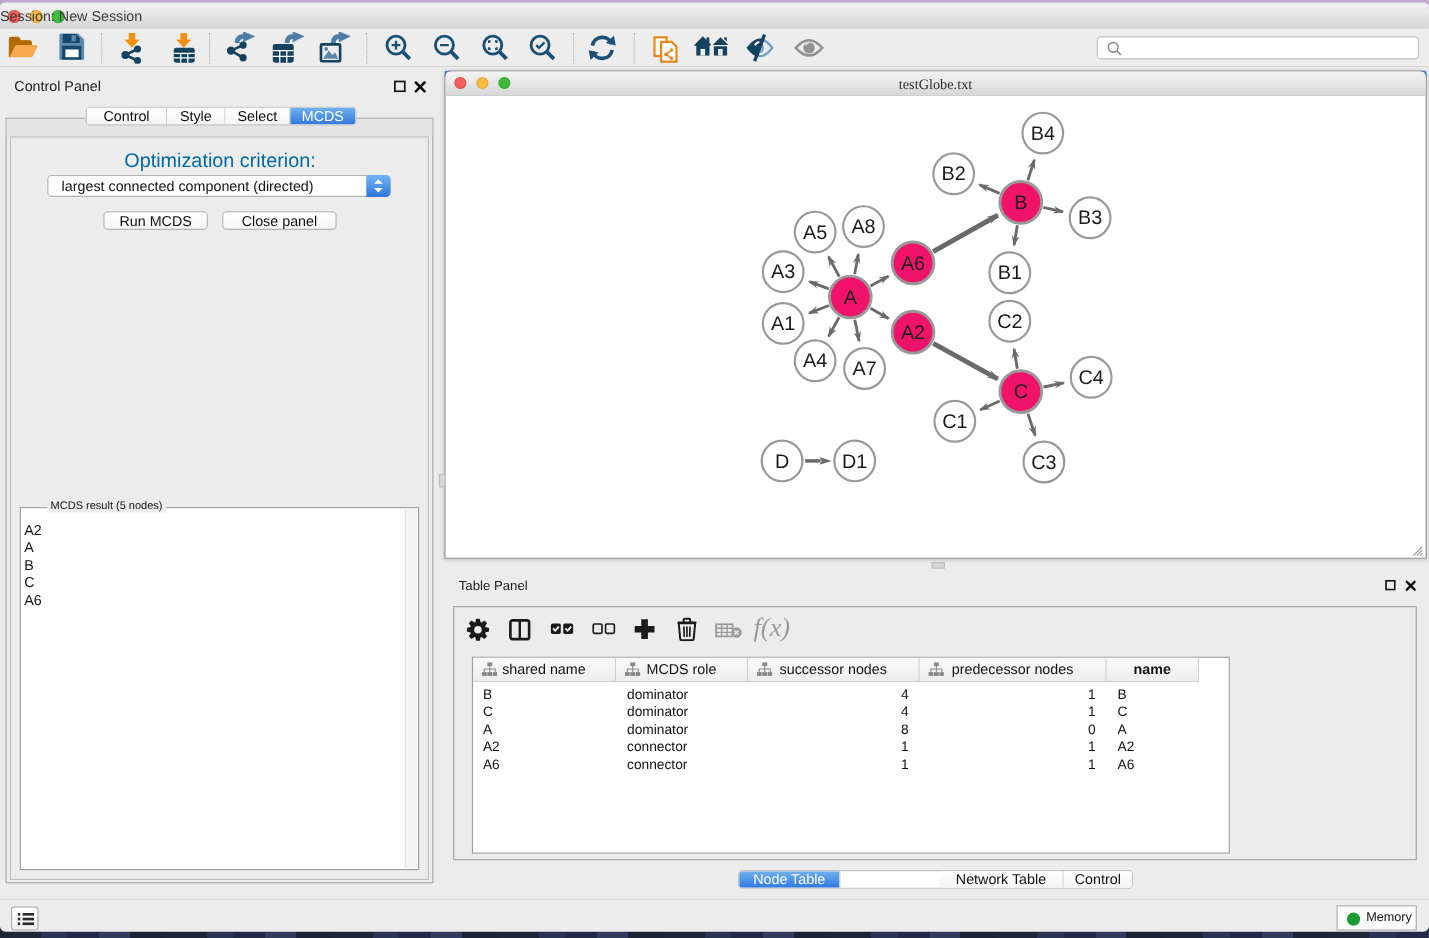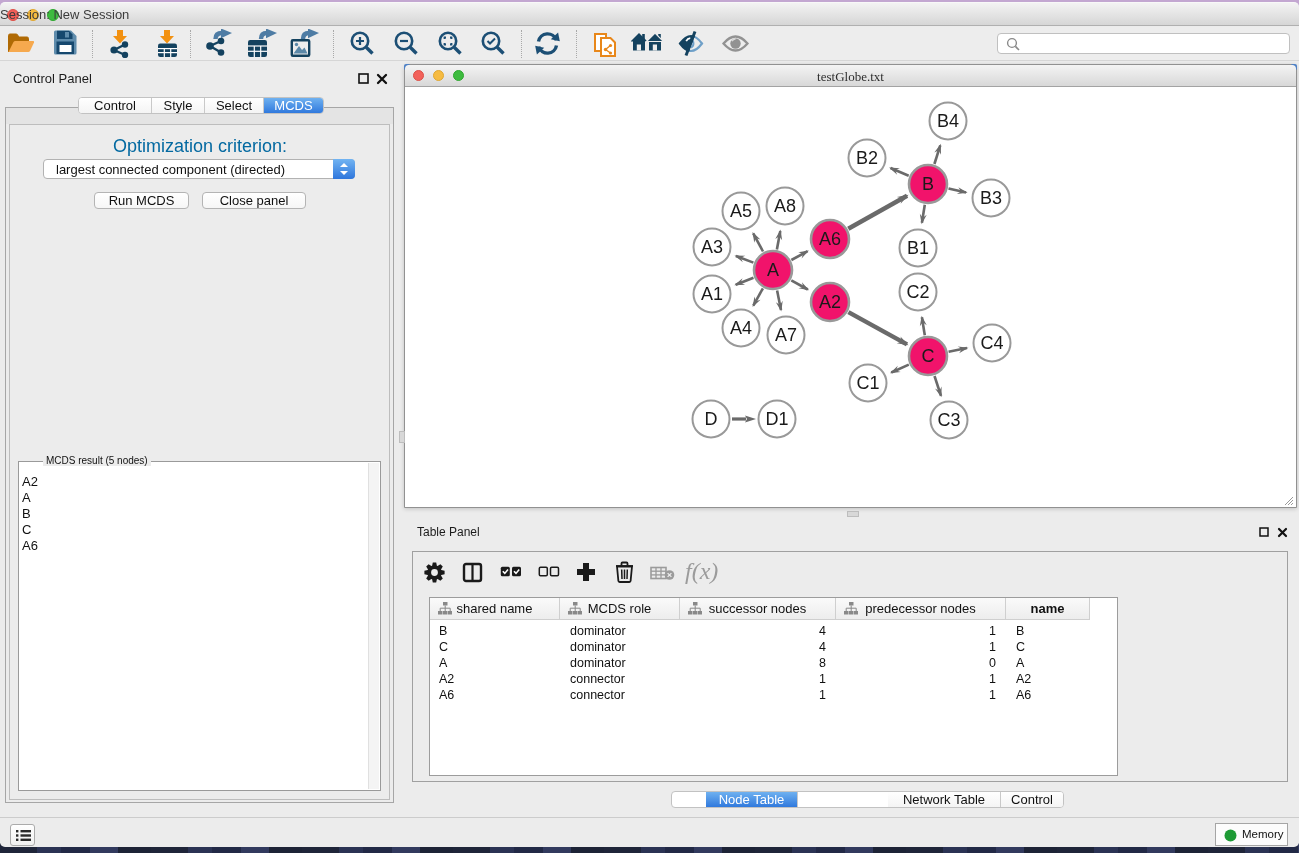--- a/index.html
+++ b/index.html
@@ -479,21 +479,21 @@
         <span>name</span>
       </div>
   </div>
   <div class="td" style="left:9px;top:25px;line-height:16px;">B<br>C<br>A<br>A2<br>A6</div>
   <div class="td" style="left:140px;top:25px;line-height:16px;">dominator<br>dominator<br>dominator<br>connector<br>connector</div>
   <div class="td" style="left:300px;top:25px;width:96px;line-height:16px;text-align:right;">4<br>4<br>8<br>1<br>1</div>
   <div class="td" style="left:470px;top:25px;width:96px;line-height:16px;text-align:right;">1<br>1<br>0<br>1<br>1</div>
   <div class="td" style="left:586px;top:25px;line-height:16px;">B<br>C<br>A<br>A2<br>A6</div>
 </div>
 <div class="abs" id="btabs">
-  <div class="tabgroup" style="left:0;top:0;padding-left:34px;">
+  <div class="tabgroup" style="left:0;top:0;">
     <div class="tab sel" style="width:92px;">Node Table</div>
     <div class="tab" style="width:90px;margin-top:28px;">Edge Table</div>
     <div class="tab" style="width:113px;">Network Table</div>
     <div class="tab" style="width:62px;">Control</div>
   </div>
 </div>
 <div class="abs" id="statusbar">
   <div id="hambtn">
     <svg style="position:absolute;left:5px;top:4px" width="15" height="13" viewBox="0 0 15 13">
       <g fill="#2a2a2a">

